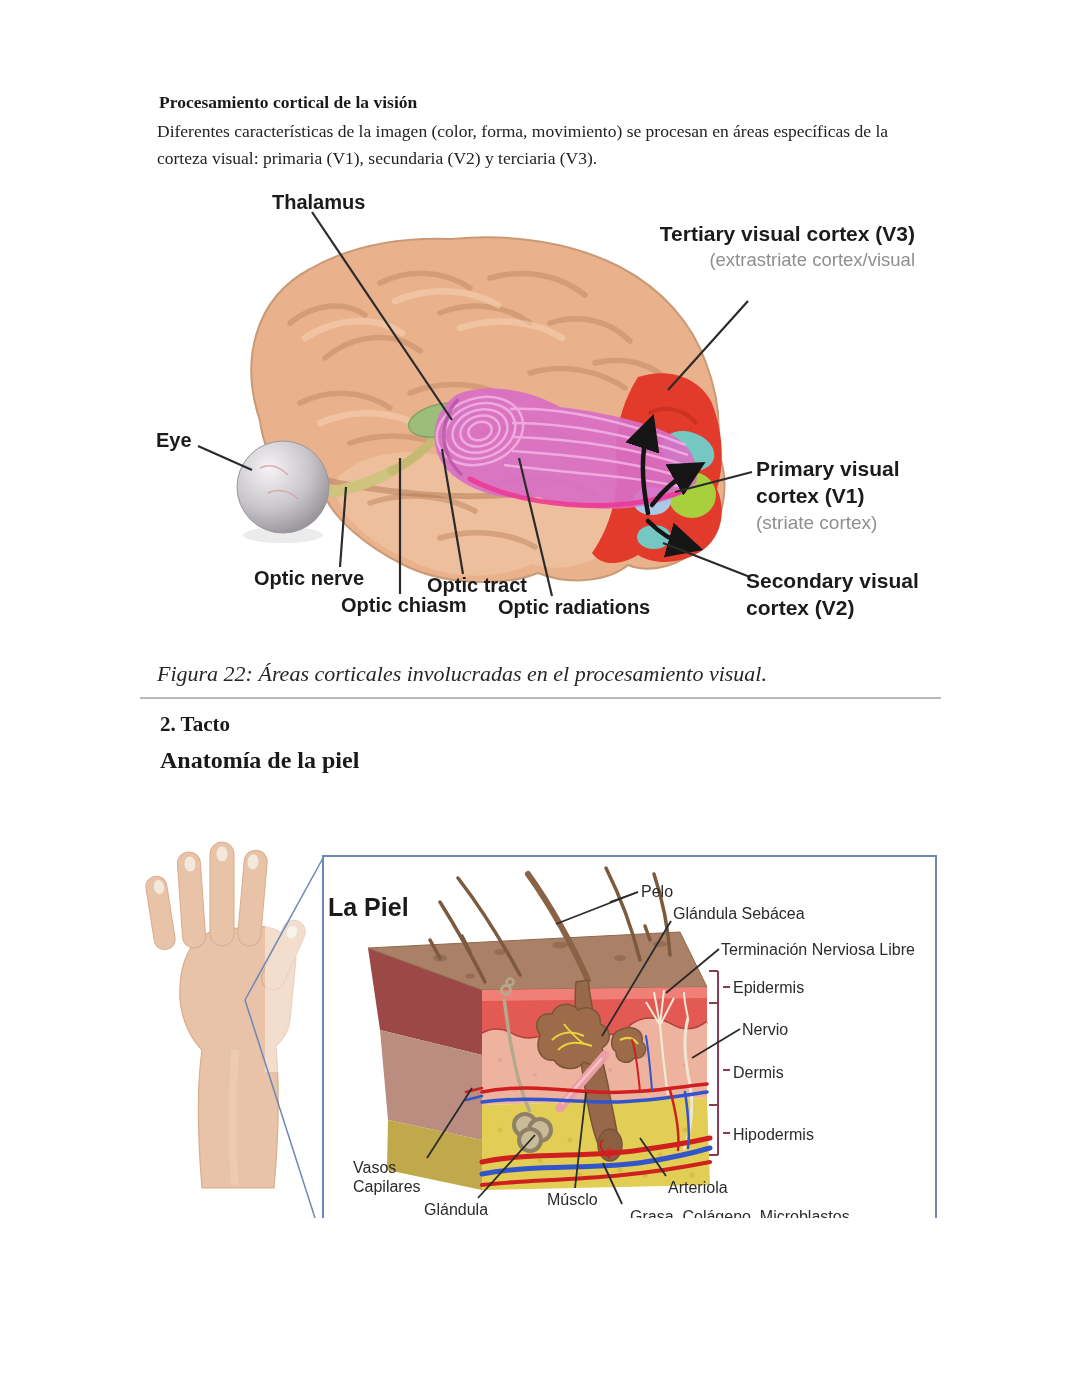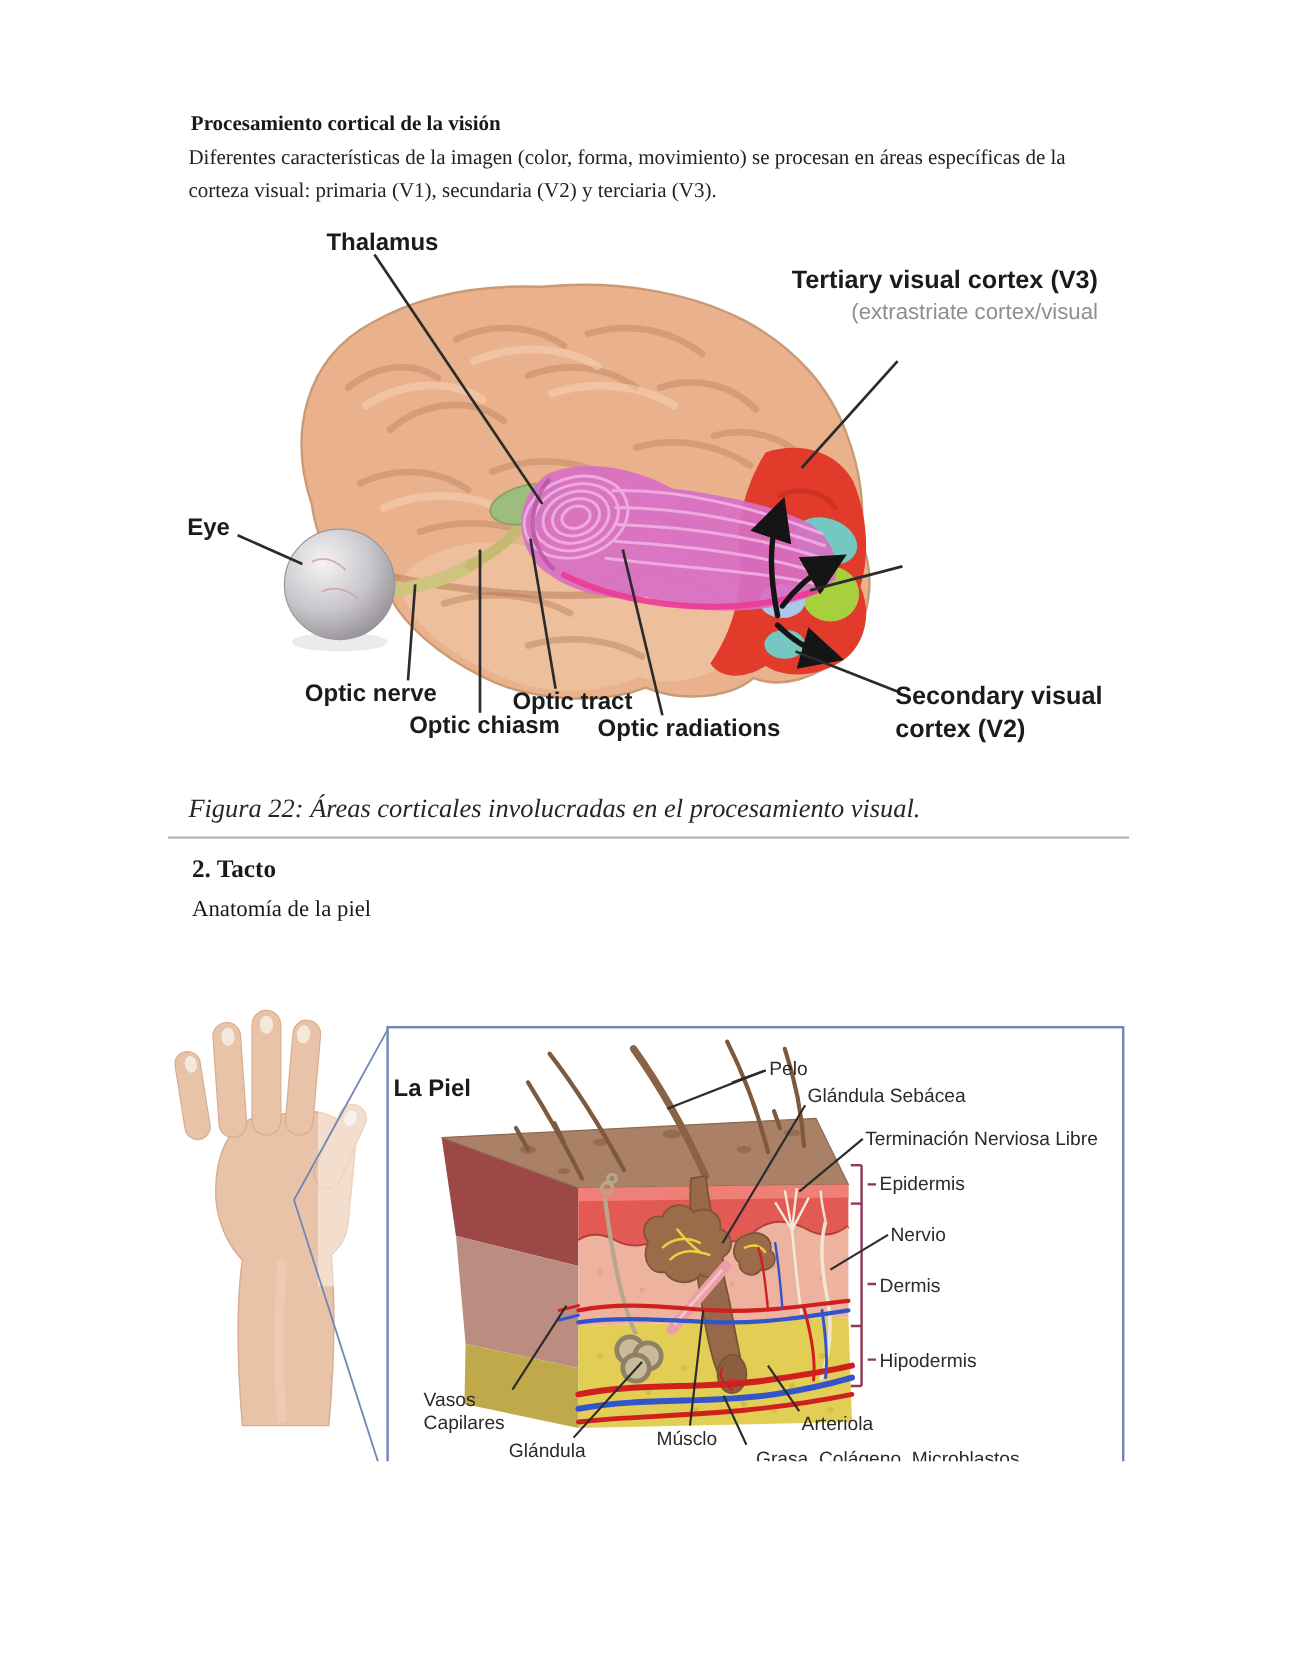--- a/index.html
+++ b/index.html
@@ -4,21 +4,21 @@
 <style>
   html,body{margin:0;padding:0;background:#fff}
   .page{position:relative;width:1080px;height:1218px;background:#ffffff;
         font-family:"Liberation Serif",serif;color:#1e1e1e;overflow:hidden}
   .abs{position:absolute}
   #vision-heading{left:159px;top:92px;font-size:17.5px;font-weight:bold;color:#191919}
   #vision-para{left:157px;top:118px;width:755px;font-size:17.5px;line-height:26.5px;color:#222}
   #vision-caption{left:157px;top:661px;font-size:22px;font-style:italic;color:#262626}
   .hr{left:140px;top:697px;width:801px;height:2px;background:#b9b9b9}
   #touch-heading{left:160px;top:712px;font-size:21px;font-weight:bold;color:#191919}
-  #touch-subheading{left:160px;top:747px;font-size:19px;font-weight:normal;color:#191919}
+  #touch-subheading{left:160px;top:747px;font-size:24px;font-weight:bold;color:#191919}
   #touch-para{left:157px;top:770px;width:740px;font-size:17.5px;line-height:26.5px;color:#222}
   #page-number{left:0;top:1350px;width:1080px;text-align:left;
         font-family:"Liberation Sans",sans-serif;font-size:14.5px;color:#3c3c3c}
   .fig{position:absolute;left:140px;top:183px;width:800px;height:460px}
   .fig2{position:absolute;left:140px;top:840px;width:800px;height:420px}
   .fig svg,.fig2 svg{position:absolute;left:0;top:0}
   .bl{position:absolute;font-family:"Liberation Sans",sans-serif;font-weight:bold;
       font-size:20px;color:#1b1b1b;white-space:nowrap}
   .bl .sub{font-weight:normal;color:#8f8f8f;font-size:18.5px}
   .fl{position:absolute;font-family:"Liberation Sans",sans-serif;font-size:16px;
@@ -26,21 +26,21 @@
   #lbl-thalamus{left:132px;top:8px}
   #lbl-tertiary{left:455px;top:38px;width:320px;text-align:right;font-size:21px;line-height:26px}
   #lbl-eye{left:16px;top:246px}
   #lbl-optic-nerve{left:114px;top:384px}
   #lbl-optic-chiasm{left:201px;top:411px}
   #lbl-optic-tract{left:287px;top:391px}
   #lbl-optic-radiations{left:358px;top:413px}
   #lbl-primary{left:616px;top:272px;font-size:21px;line-height:27px}
   #lbl-primary .sub{font-size:19px}
   #lbl-secondary{left:606px;top:384px;font-size:21px;line-height:27px}
-  #lbl-lapiel{left:188px;top:58px;font-size:20px;font-weight:bold;color:#1b1b1b}
+  #lbl-lapiel{left:188px;top:58px;font-size:25px;font-weight:bold;color:#1b1b1b}
   #lbl-pelo{left:501px;top:42px}
   #lbl-sebacea{left:533px;top:64px}
   #lbl-terminacion{left:581px;top:100px}
   #lbl-epidermis{left:593px;top:138px}
   #lbl-nervio{left:602px;top:180px}
   #lbl-dermis{left:593px;top:223px}
   #lbl-hipodermis{left:593px;top:285px}
   #lbl-vasos{left:213px;top:318px}
   #lbl-sudoripara{left:284px;top:360px}
   #lbl-musclo{left:407px;top:350px}
@@ -165,20 +165,25 @@
     <div class="bl" id="lbl-thalamus">Thalamus</div>
     <div class="bl" id="lbl-tertiary">
       <div>Tertiary visual cortex (V3)</div>
       <div class="sub">(extrastriate cortex/visual</div>
     </div>
     <div class="bl" id="lbl-eye">Eye</div>
     <div class="bl" id="lbl-optic-nerve">Optic nerve</div>
     <div class="bl" id="lbl-optic-chiasm">Optic chiasm</div>
     <div class="bl" id="lbl-optic-tract">Optic tract</div>
     <div class="bl" id="lbl-optic-radiations">Optic radiations</div>
+    <div class="bl" id="lbl-primary">
+      <div>Primary visual</div>
+      <div>cortex (V1)</div>
+      <div class="sub">(striate cortex)</div>
+    </div>
     <div class="bl" id="lbl-secondary">
       <div>Secondary visual</div>
       <div>cortex (V2)</div>
     </div>
   </div>
 
   <div class="abs" id="vision-caption">Figura 22: Áreas corticales involucradas en el procesamiento visual.</div>
   <div class="abs hr"></div>
 
   <div class="abs" id="touch-heading">2. Tacto</div>

